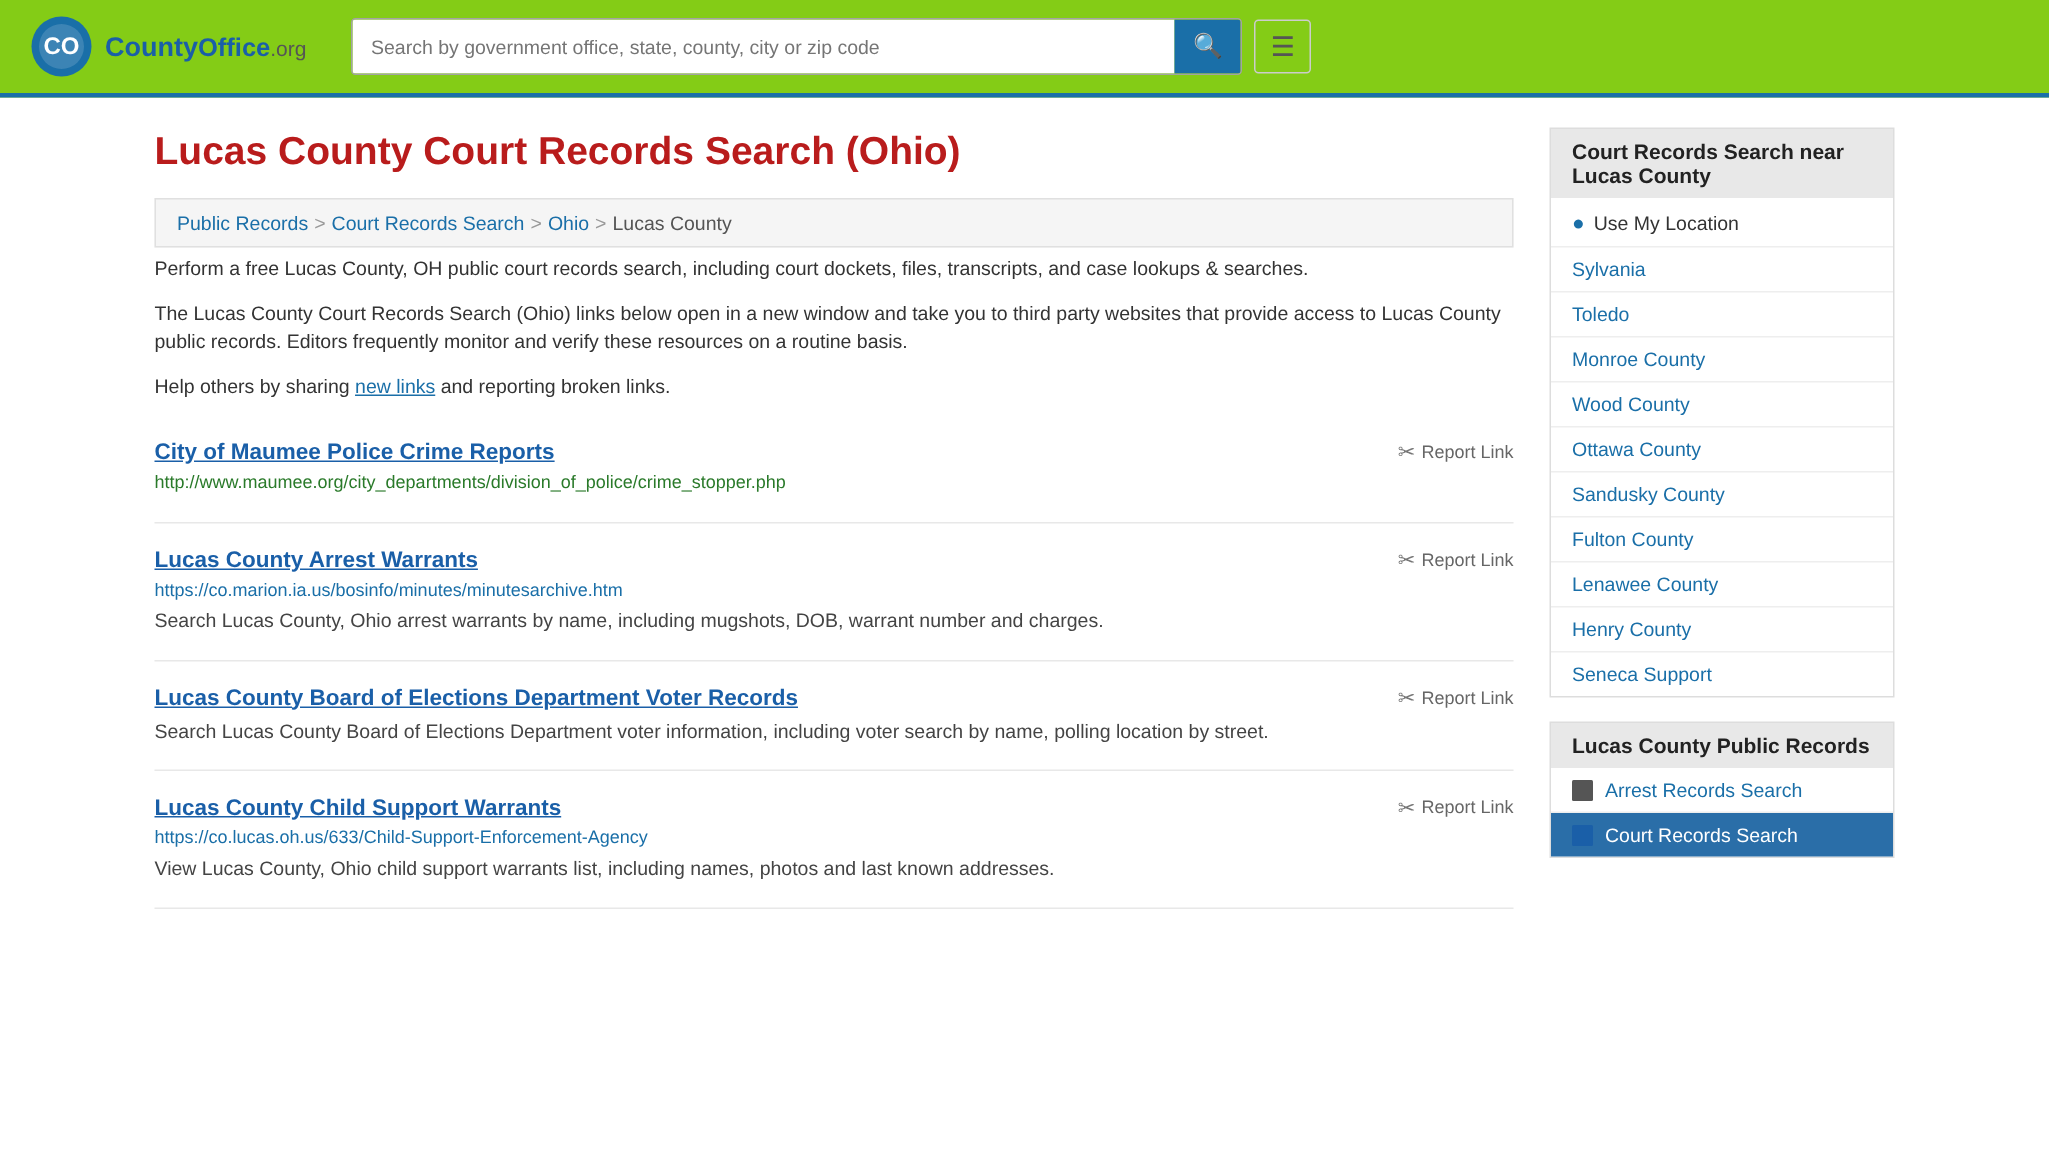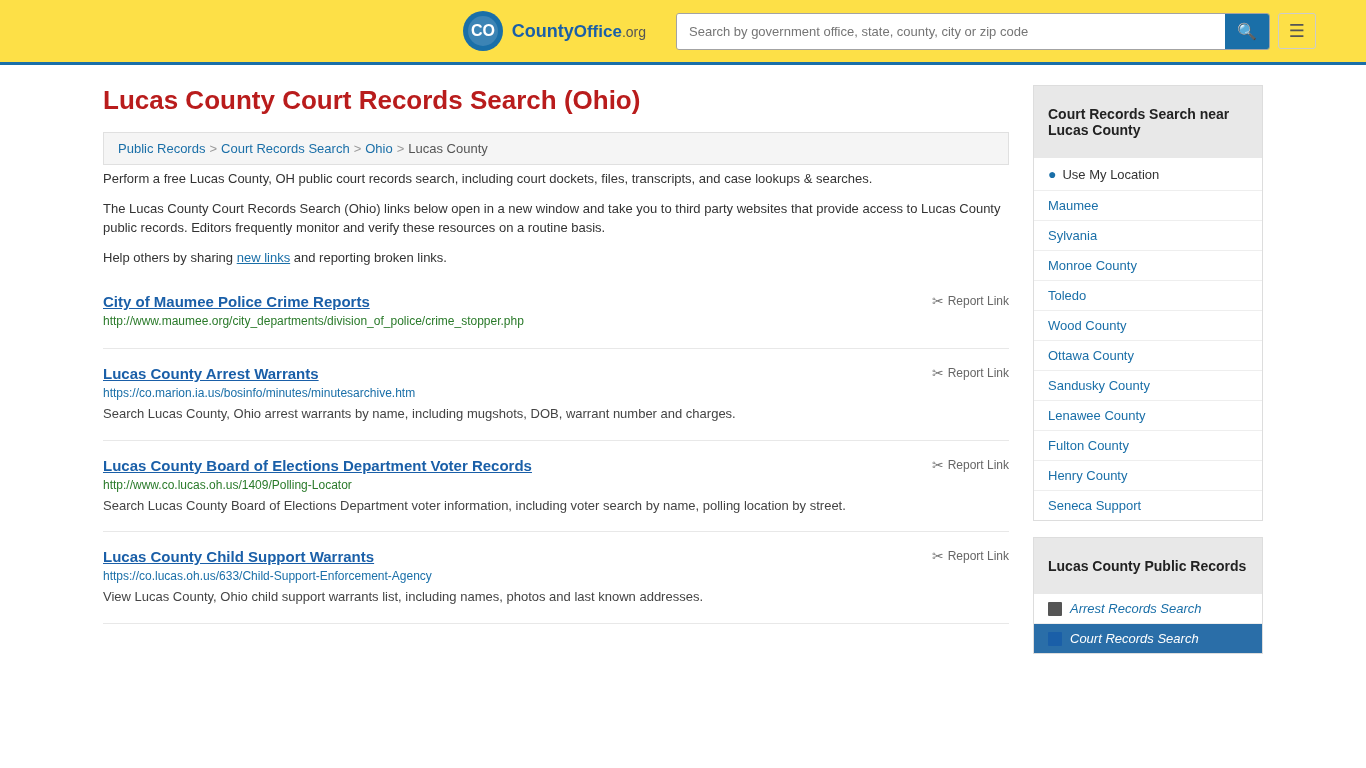--- a/index.html
+++ b/index.html
@@ -1,25 +1,25 @@
 <!DOCTYPE html>
 <html><head>
   <meta charset="utf-8">
   <style>
     * { margin: 0; padding: 0; box-sizing: border-box; }
     body { font-family: Arial, sans-serif; font-size: 14px; color: #333; background: #fff; }
 
     
     .header {
-      background: #fde047;
+      background: #84cc16;
       border-bottom: 3px solid #1a6fa8;
       padding: 10px 20px;
       display: flex;
       align-items: center;
-      justify-content: flex-end;
+      justify-content: flex-start;
     }
     .logo-area {
       display: flex;
       align-items: center;
       gap: 8px;
     }
     .logo-icon {
       width: 42px;
       height: 42px;
     }
@@ -153,21 +153,21 @@
       line-height: 1.5;
     }
 
     
     .sidebar {
       width: 230px;
       flex-shrink: 0;
     }
     .sidebar-section-title {
       background: #e8e8e8;
-      padding: 20px 14px;
+      padding: 7px 14px;
       font-size: 14px;
       font-weight: bold;
       color: #222;
       margin-bottom: 0;
     }
     .sidebar-section {
       border: 1px solid #ddd;
       margin-bottom: 16px;
     }
     .sidebar-list {
@@ -198,21 +198,20 @@
     }
     .location-pin {
       color: #1a6fa8;
       font-size: 14px;
     }
 
     .sidebar-public-records .sidebar-list li a {
       display: flex;
       align-items: flex-end;
       gap: 8px;
-      font-style: italic;
     }
     .sidebar-icon {
       width: 14px;
       height: 14px;
       background: #555;
       border-radius: 1px;
       flex-shrink: 0;
       display: inline-block;
     }
     .sidebar-icon.dark-selected {
@@ -304,21 +303,20 @@
     <div class="record-desc">Search Lucas County, Ohio arrest warrants by name, including mugshots, DOB, warrant number and charges.</div>
   </div>
         <div class="record-item">
     <div class="record-header">
       <a class="record-title" href="#">Lucas County Board of Elections Department Voter Records</a>
       <div class="report-link">
         <span class="report-icon">✂</span>
         <span>Report Link</span>
       </div>
     </div>
-    <div class="record-url green">http://www.co.lucas.oh.us/1409/Polling-Locator</div>
     <div class="record-desc">Search Lucas County Board of Elections Department voter information, including voter search by name, polling location by street.</div>
   </div>
         <div class="record-item">
     <div class="record-header">
       <a class="record-title" href="#">Lucas County Child Support Warrants</a>
       <div class="report-link">
         <span class="report-icon">✂</span>
         <span>Report Link</span>
       </div>
     </div>
@@ -331,45 +329,42 @@
   <aside class="sidebar">
 
     <div class="sidebar-section">
       <div class="sidebar-section-title">Court Records Search near Lucas County</div>
       <div class="use-my-location">
         <span class="location-pin">●</span>
         <span>Use My Location</span>
       </div>
       <ul class="sidebar-list" id="nearby-list">
           <li>
-            <a href="#">Maumee</a>
-          </li>
-          <li>
             <a href="#">Sylvania</a>
           </li>
           <li>
+            <a href="#">Toledo</a>
+          </li>
+          <li>
             <a href="#">Monroe County</a>
           </li>
           <li>
-            <a href="#">Toledo</a>
-          </li>
-          <li>
             <a href="#">Wood County</a>
           </li>
           <li>
             <a href="#">Ottawa County</a>
           </li>
           <li>
             <a href="#">Sandusky County</a>
           </li>
           <li>
+            <a href="#">Fulton County</a>
+          </li>
+          <li>
             <a href="#">Lenawee County</a>
-          </li>
-          <li>
-            <a href="#">Fulton County</a>
           </li>
           <li>
             <a href="#">Henry County</a>
           </li>
           <li>
             <a href="#">Seneca Support</a>
           </li>
         </ul>
     </div>
 

